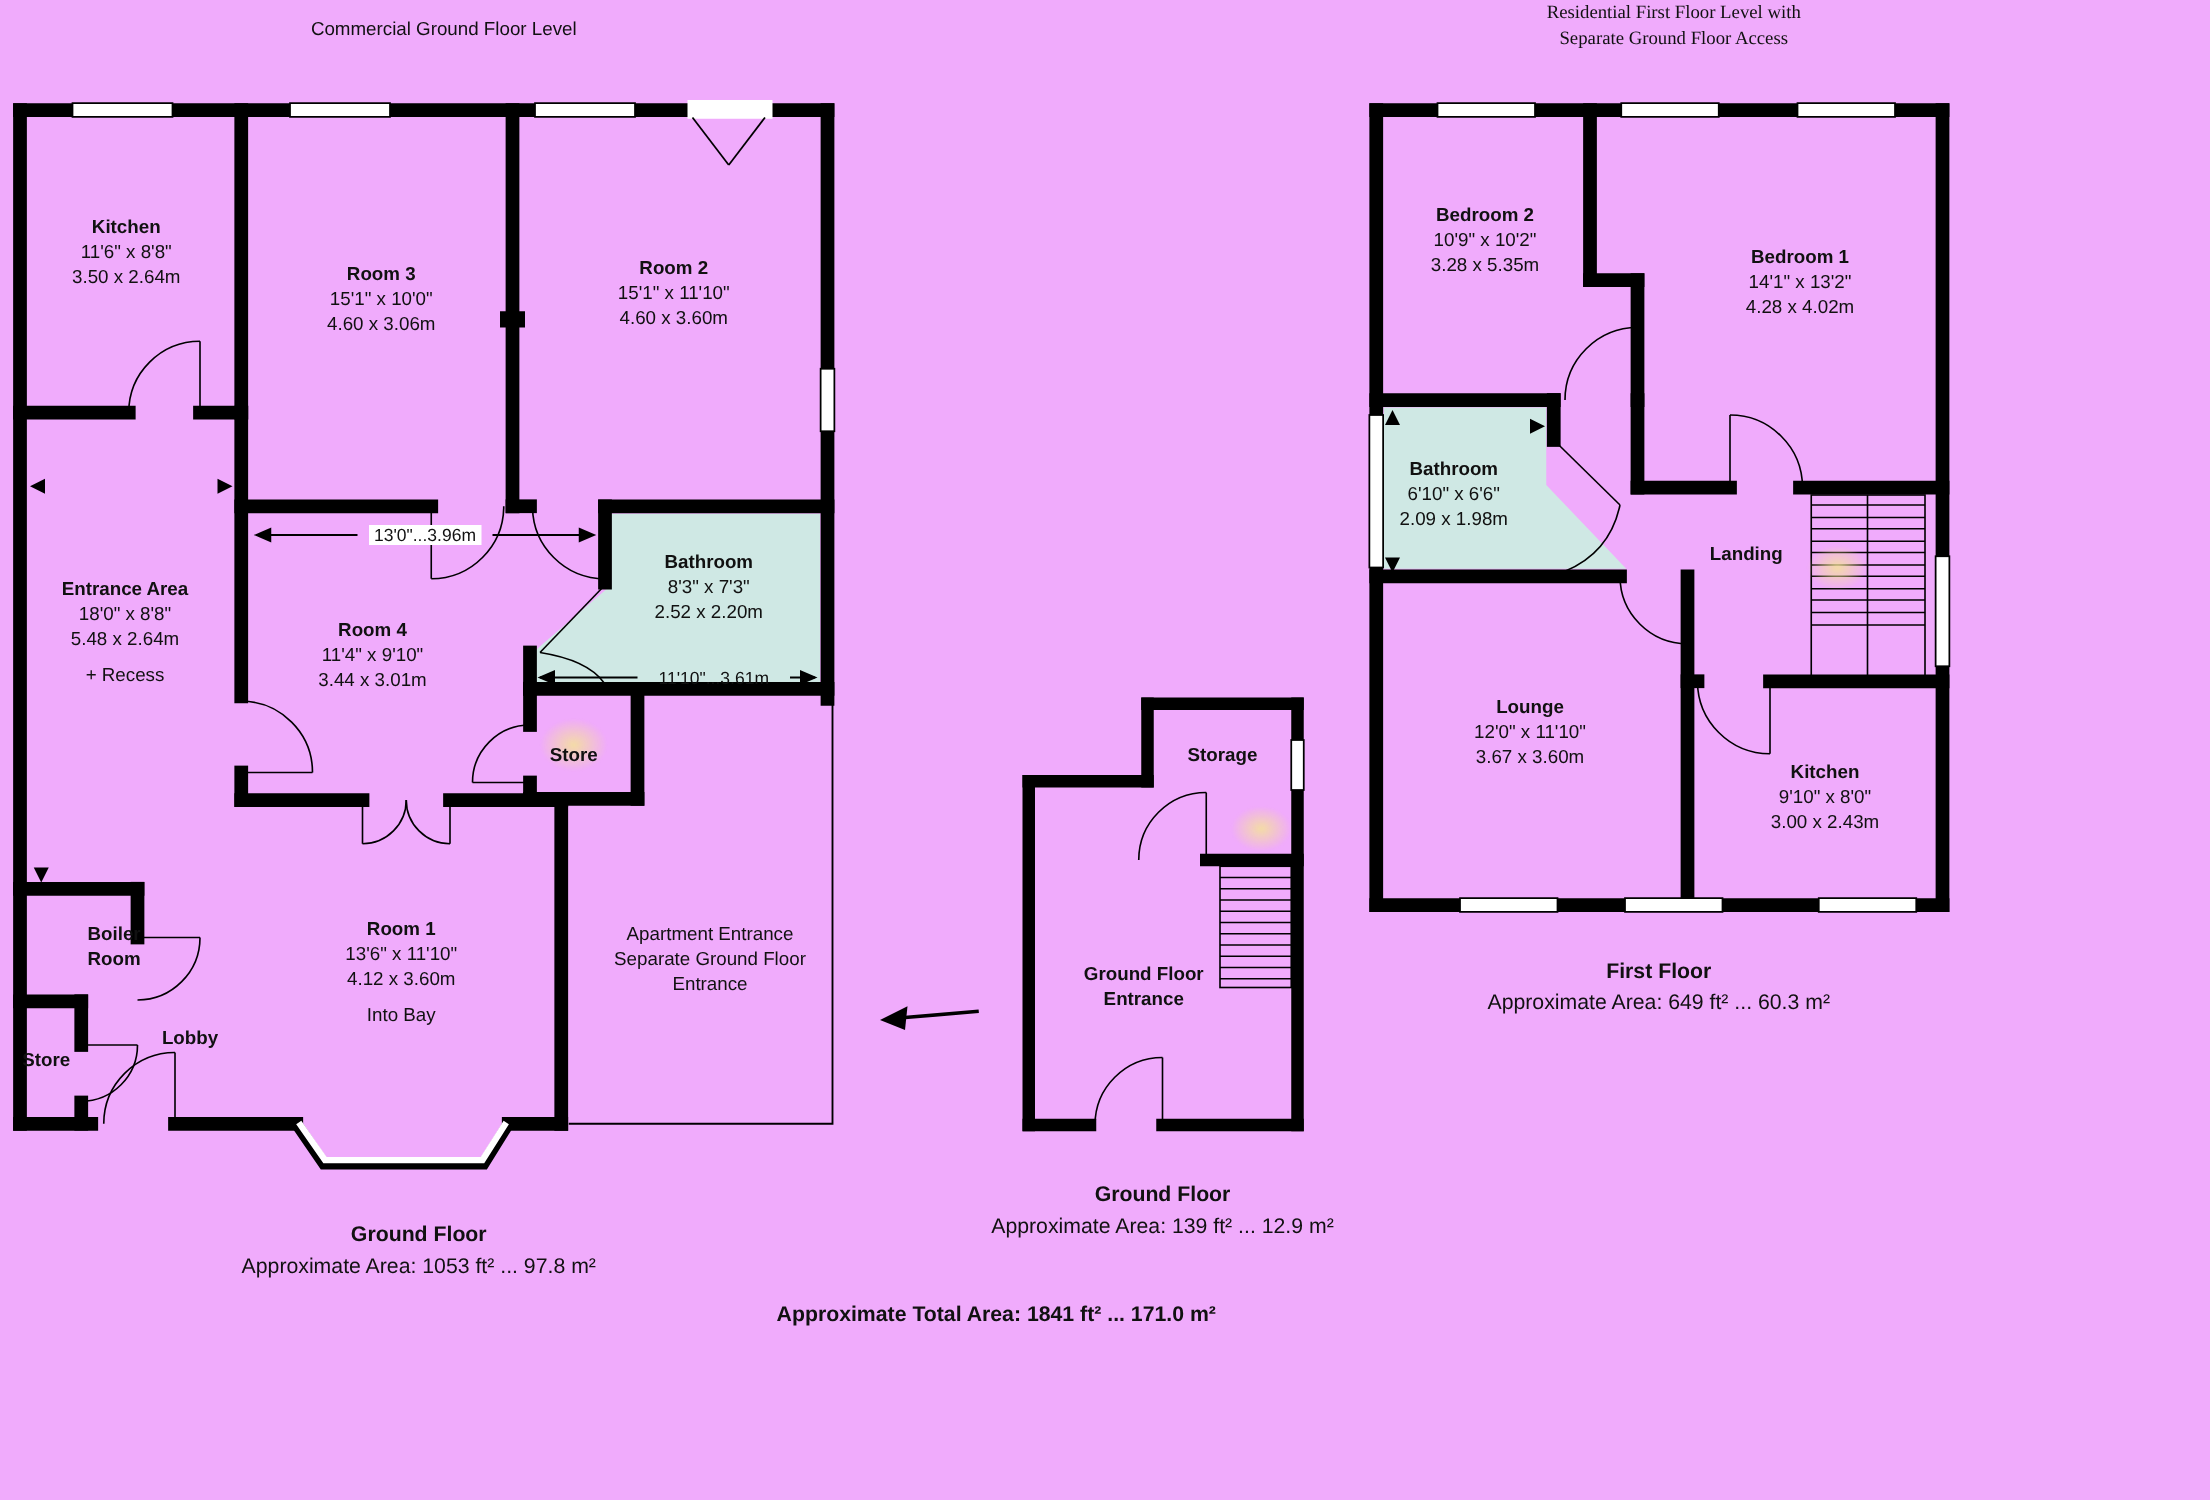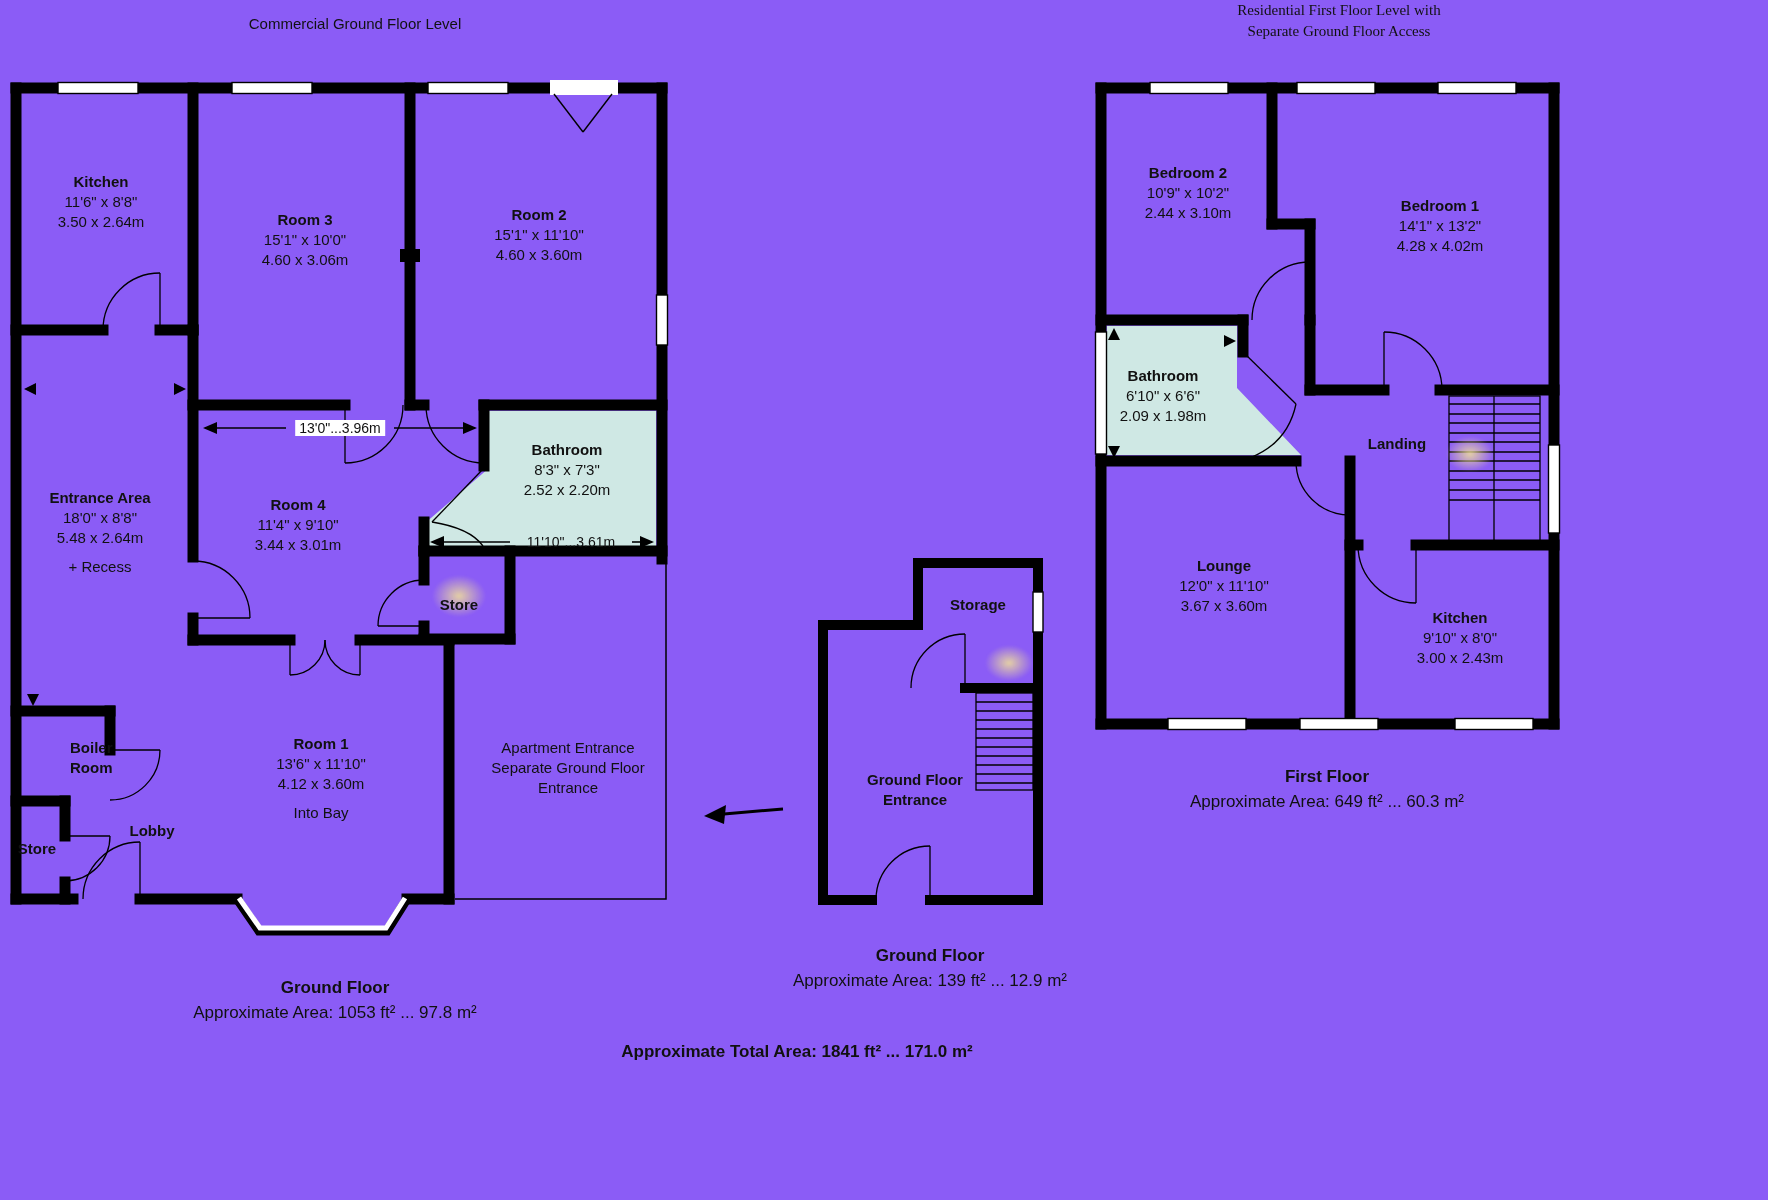--- a/index.html
+++ b/index.html
@@ -1,18 +1,18 @@
 <!DOCTYPE html>
 <html><head>
 <meta charset="utf-8">
 <style>
   * { margin:0; padding:0; box-sizing:border-box; }
   html,body { background:#ffffff; }
   body { font-family:"Liberation Sans", sans-serif; color:#111; }
-  .canvas { position:relative; width:1768px; height:1200px; background:#8b5cf6; overflow:hidden; }
+  .canvas { position:relative; width:1768px; height:1200px; background:#f0abfc; overflow:hidden; }
   svg.plan { position:absolute; left:0; top:0; }
   .lbl { position:absolute; text-align:center; transform:translateX(-50%); white-space:nowrap; }
   .lbl-left { position:absolute; text-align:right;padding-left:48px; }
   .room-name { font-weight:bold; font-size:15px; line-height:20px; }
   .room-dim  { font-size:15px; line-height:20px; }
   .room-note { font-size:15px; line-height:20px; margin-top:9px; }
   .room-line { font-size:15px; line-height:20px; }
   .title { font-size:15px; line-height:21px; }
   .sum-floor { font-weight:bold; font-size:17px; line-height:25px; }
   .sum-area  { font-size:17px; line-height:25px; }
@@ -259,21 +259,21 @@
   </div>
 
   <div class="lbl" style="left:539px; top:205px;">
     <div class="room-name">Room 2</div>
     <div class="room-dim">15'1" x 11'10"</div>
     <div class="room-dim">4.60 x 3.60m</div>
   </div>
 
   <div class="lbl dim-label" style="left:340px; top:420px; background:#fff; padding:0 4px;">13'0"...3.96m</div>
 
-  <div class="lbl" style="left:100px; top:488px;">
+  <div class="lbl" style="left:100px; top:462px;">
     <div class="room-name">Entrance Area</div>
     <div class="room-dim">18'0" x 8'8"</div>
     <div class="room-dim">5.48 x 2.64m</div>
     <div class="room-note">+ Recess</div>
   </div>
 
   <div class="lbl" style="left:298px; top:495px;">
     <div class="room-name">Room 4</div>
     <div class="room-dim">11'4" x 9'10"</div>
     <div class="room-dim">3.44 x 3.01m</div>
@@ -321,21 +321,21 @@
   </div>
 
   <div class="lbl" style="left:930px; top:943px;">
     <div class="sum-floor">Ground Floor</div>
     <div class="sum-area">Approximate Area: 139 ft² ... 12.9 m²</div>
   </div>
 
   <div class="lbl" style="left:1188px; top:163px;">
     <div class="room-name">Bedroom 2</div>
     <div class="room-dim">10'9" x 10'2"</div>
-    <div class="room-dim">2.44 x 3.10m</div>
+    <div class="room-dim">3.28 x 5.35m</div>
   </div>
 
   <div class="lbl" style="left:1440px; top:196px;">
     <div class="room-name">Bedroom 1</div>
     <div class="room-dim">14'1" x 13'2"</div>
     <div class="room-dim">4.28 x 4.02m</div>
   </div>
 
   <div class="lbl" style="left:1163px; top:366px;">
     <div class="room-name">Bathroom</div>

